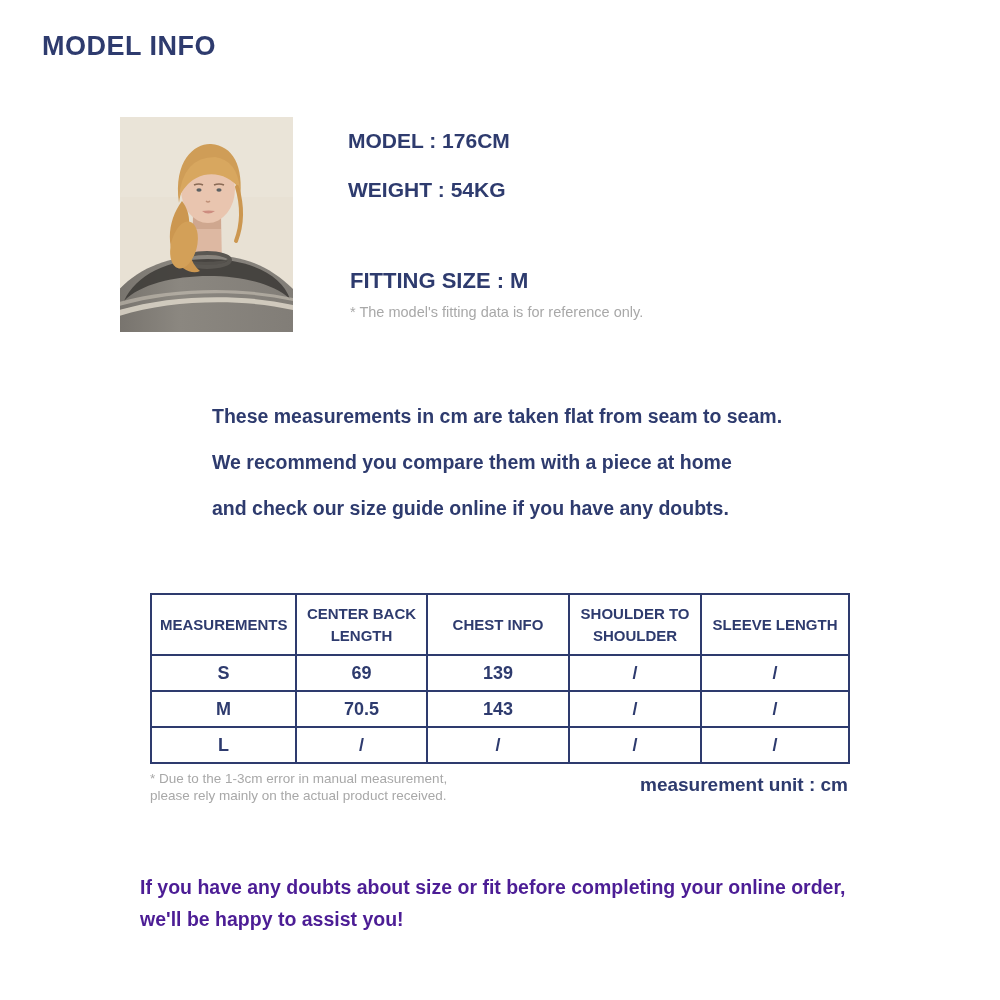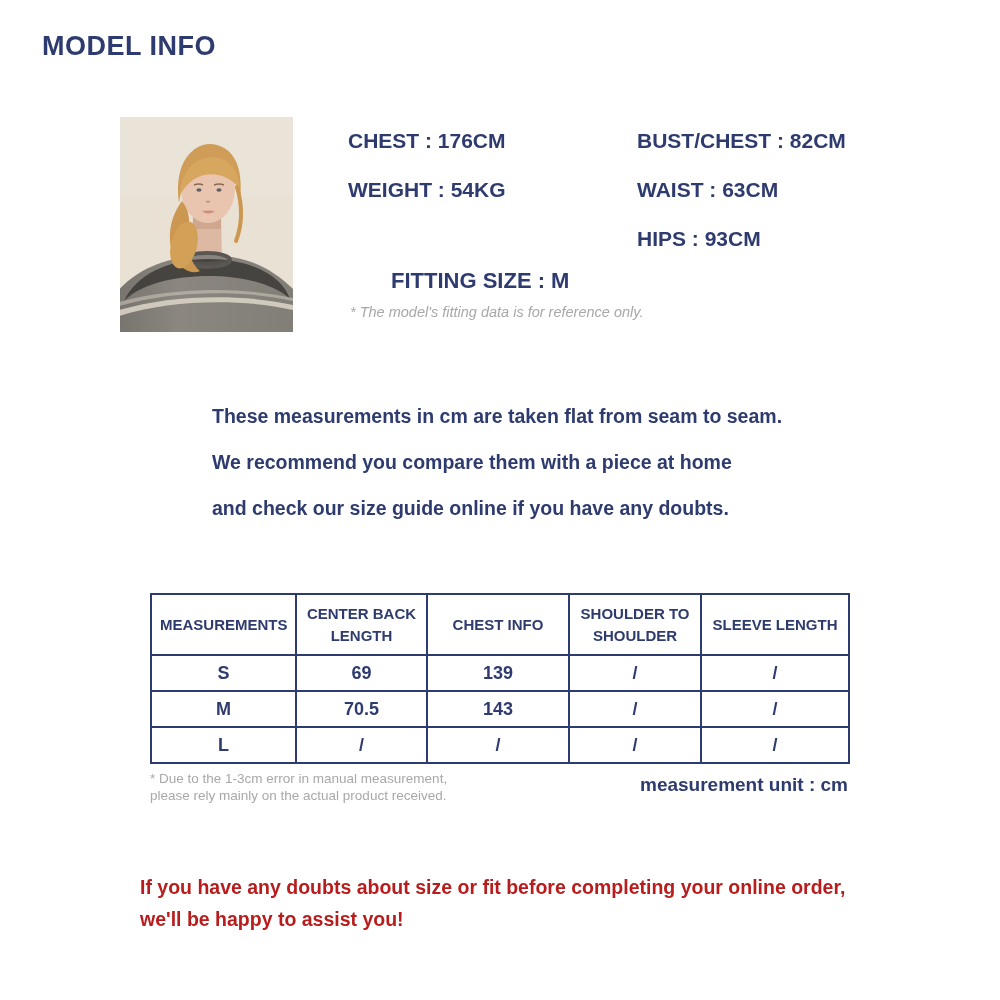--- a/index.html
+++ b/index.html
@@ -29,21 +29,20 @@
   }
   .fitting-size {
     font-size: 22px;
     font-weight: bold;
     color: #2e3b6e;
     white-space: nowrap;
   }
   .grey-note {
     color: #a8a8a8;
     font-weight: normal;
-    font-style: italic;
   }
   .fitting-note { font-size: 14.5px; }
   .para-line {
     font-size: 19.5px;
     font-weight: bold;
     line-height: 30px;
     color: #2e3b6e;
     white-space: pre;
     margin-top: 16px;
   }
@@ -86,21 +85,21 @@
     font-size: 19px;
     font-weight: bold;
     color: #2e3b6e;
     text-align: right;
     white-space: nowrap;
   }
   .footer-line {
     font-size: 19.5px;
     font-weight: bold;
     line-height: 32px;
-    color: #b91c1c;
+    color: #4c1d95;
     white-space: pre;
   }
 </style>
 </head>
 <body>
 
 <div class="canvas">
 
   <div class="abs section-title" style="left:42px; top:31px;">MODEL INFO</div>
 
@@ -145,31 +144,26 @@
       <path d="M59,80 Q63,40 95,40 Q117,43 120,72 Q105,54 84,58 Q68,62 59,80 Z" fill="#d8a75f"></path>
 
       <path d="M62,84 C50,100 46,122 54,140 C60,152 72,158 80,154 C70,146 66,130 69,112 C70,100 68,92 62,84 Z" fill="#cc9750"></path>
       <ellipse cx="64" cy="128" rx="13" ry="24" fill="#d3a058" transform="rotate(14 64 128)"></ellipse>
 
       <path d="M117,70 C123,90 122,108 116,124" stroke="#cc9750" stroke-width="4" fill="none" stroke-linecap="round"></path>
     </svg>
   </div>
 
   <div class="abs" style="left:348px; top:129px;">
-    <div class="stat-line">CHEST : 176CM</div>
+    <div class="stat-line">MODEL : 176CM</div>
     <div class="stat-line">WEIGHT : 54KG</div>
   </div>
 
-  <div class="abs" style="left:637px; top:129px;">
-    <div class="stat-line">BUST/CHEST : 82CM</div>
-    <div class="stat-line">WAIST : 63CM</div>
-    <div class="stat-line">HIPS : 93CM</div>
-  </div>
-
-  <div class="abs fitting-size" style="left:350px; top:268px;margin-left:41px;">FITTING SIZE : M</div>
+
+  <div class="abs fitting-size" style="left:350px; top:268px;">FITTING SIZE : M</div>
   <div class="abs grey-note fitting-note" style="left:350px; top:304px;">* The model's fitting data is for reference only.</div>
 
   <div class="abs" style="left:212px; top:385px;">
     <div class="para-line">These measurements in cm are taken flat from seam to seam.</div>
     <div class="para-line">We recommend you compare them with a piece at home</div>
     <div class="para-line">and check our size guide online if you have any doubts.</div>
   </div>
 
 
   <table class="size-table abs" style="left:150px; top:593px;padding-left:16px;">

